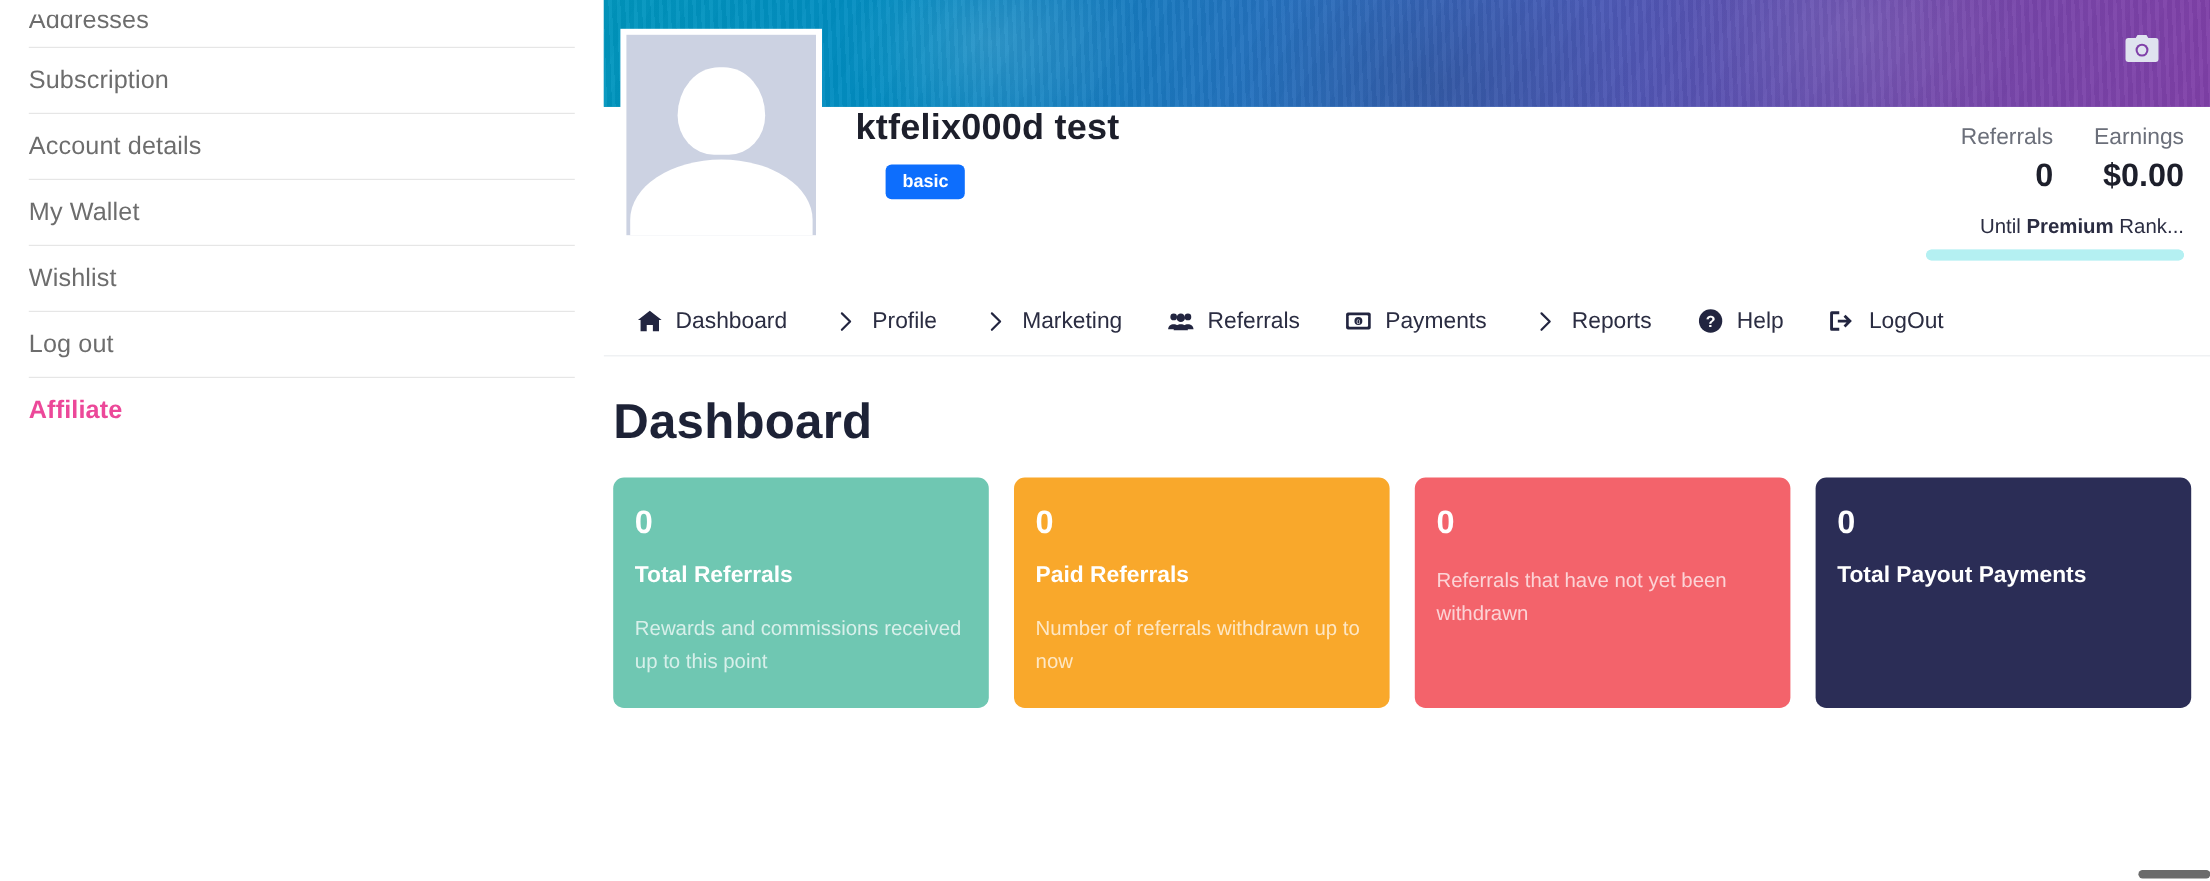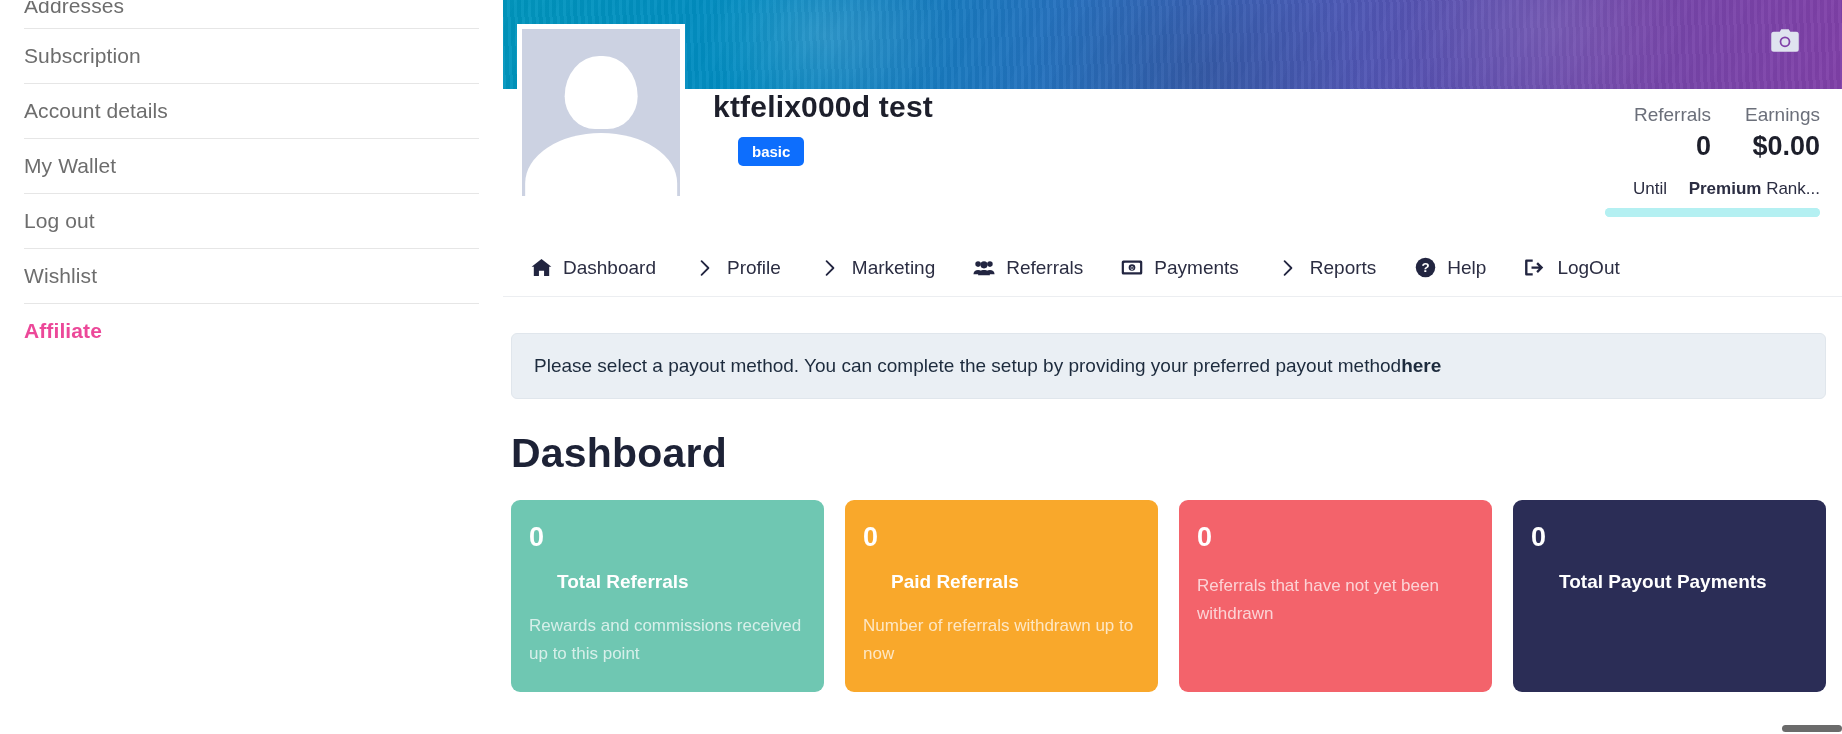--- a/index.html
+++ b/index.html
@@ -19,21 +19,21 @@
   }
 
   
   .sidebar {
     width: 503px;
     flex: 0 0 503px;
     padding-top: 0;
     background: #ffffff;
     position: relative;
   }
-  .side-list { list-style: none; padding: 1px 24px 0 24px; margin: 0; }
+  .side-list { list-style: none; padding: 12px 24px 0 24px; margin: 0; }
   .side-item {
     border-bottom: 1px solid #e6e6e6;
     padding: 14px 0 14px 0;
     font-size: 21px;
     color: #6d6d6d;
     letter-spacing: .1px;
     line-height: 26px;
     cursor: pointer;
     white-space: nowrap;
     overflow: hidden;
@@ -166,21 +166,21 @@
   .stat-col { text-align: right; }
   .stat-label { font-size: 19px; color: #6b6f7a; line-height: 24px; }
   .stat-value { font-size: 27px; font-weight: bold; color: #1d1f2b; line-height: 34px; margin-top: 2px; }
   .rank-progress-label {
     font-size: 17px;
     color: #2b2d42;
     margin-top: 16px;
     text-align: right;
     white-space: nowrap;
   }
-  .rank-progress-label b { font-weight: bold; margin-left: 17px; }
+  .rank-progress-label b { font-weight: bold; }
   .rank-progress-track {
     margin-top: 9px;
     width: 215px;
     height: 9px;
     background: #b4f0f2;
     border-radius: 6px;
     margin-left: auto;
     overflow: hidden;
   }
   .rank-progress-fill { height: 100%; background: #b4f0f2; border-radius: 6px; }
@@ -237,21 +237,21 @@
     margin: 21px 16px 0 8px;
   }
   .card {
     flex: 1 1 0;
     border-radius: 9px;
     padding: 20px 18px 24px 18px;
     min-height: 180px;
     color: #ffffff;
   }
   .card-num { font-size: 27px; font-weight: bold; line-height: 34px; }
-  .card-title { font-size: 19px; font-weight: bold; margin-top: 16px; line-height: 24px; margin-left: 28px; }
+  .card-title { font-size: 19px; font-weight: bold; margin-top: 16px; line-height: 24px; }
   .card-desc { font-size: 17px; margin-top: 18px; line-height: 28px; color: rgba(255,255,255,.72); }
 
   
   .hscroll {
     position: absolute;
     left: 0; bottom: 0;
     width: 100%;
     height: 12px;
     background: #ffffff;
   }
@@ -269,22 +269,22 @@
 <body>
 
 <div id="root">
 
   <aside class="sidebar">
     <ul class="side-list">
       <li class="side-item first"><span>Addresses</span></li>
       <li class="side-item"><span>Subscription</span></li>
       <li class="side-item"><span>Account details</span></li>
       <li class="side-item"><span>My Wallet</span></li>
+      <li class="side-item"><span>Wishlist</span></li>
       <li class="side-item"><span>Log out</span></li>
-      <li class="side-item"><span>Wishlist</span></li>
       <li class="side-item active"><span>Affiliate</span></li>
     </ul>
   </aside>
 
   <section class="main">
 
     <div class="cover">
       <span class="cover-camera">
         <svg viewBox="0 0 24 20" width="30" height="25" aria-hidden="true">
           <path d="M9 1h6l1.2 2H21a2 2 0 0 1 2 2v12a2 2 0 0 1-2 2H3a2 2 0 0 1-2-2V5a2 2 0 0 1 2-2h4.8L9 1z" fill="#dfe3ef"></path>
@@ -404,23 +404,20 @@
         <span class="nico">
           <svg viewBox="0 0 24 20" width="23" height="19">
             <path d="M9.5 1.2H2.6a1.4 1.4 0 0 0-1.4 1.4v14.8a1.4 1.4 0 0 0 1.4 1.4h6.9v-2.6H3.8V3.8h5.7z" fill="#222540"></path>
             <path d="M15.2 4.3 13.4 6.1l2.7 2.7H8.2v2.6h7.9l-2.7 2.7 1.8 1.8 5.8-5.8z" fill="#222540"></path>
           </svg>
         </span>
         <span>LogOut</span>
       </div>
     </nav>
 
-    <div class="alert">
-      <span>Please select a payout method. You can complete the setup by providing your preferred payout method</span><a href="#">here</a>
-    </div>
 
     <h1 class="dash-title">Dashboard</h1>
 
     <div class="cards">
       <div class="card" style="background:#6fc7b2">
         <div class="card-num">0</div>
         <div class="card-title">Total Referrals</div>
         <div class="card-desc">Rewards and commissions received up to this point</div>
       </div>
       <div class="card" style="background:#f9a82b">

